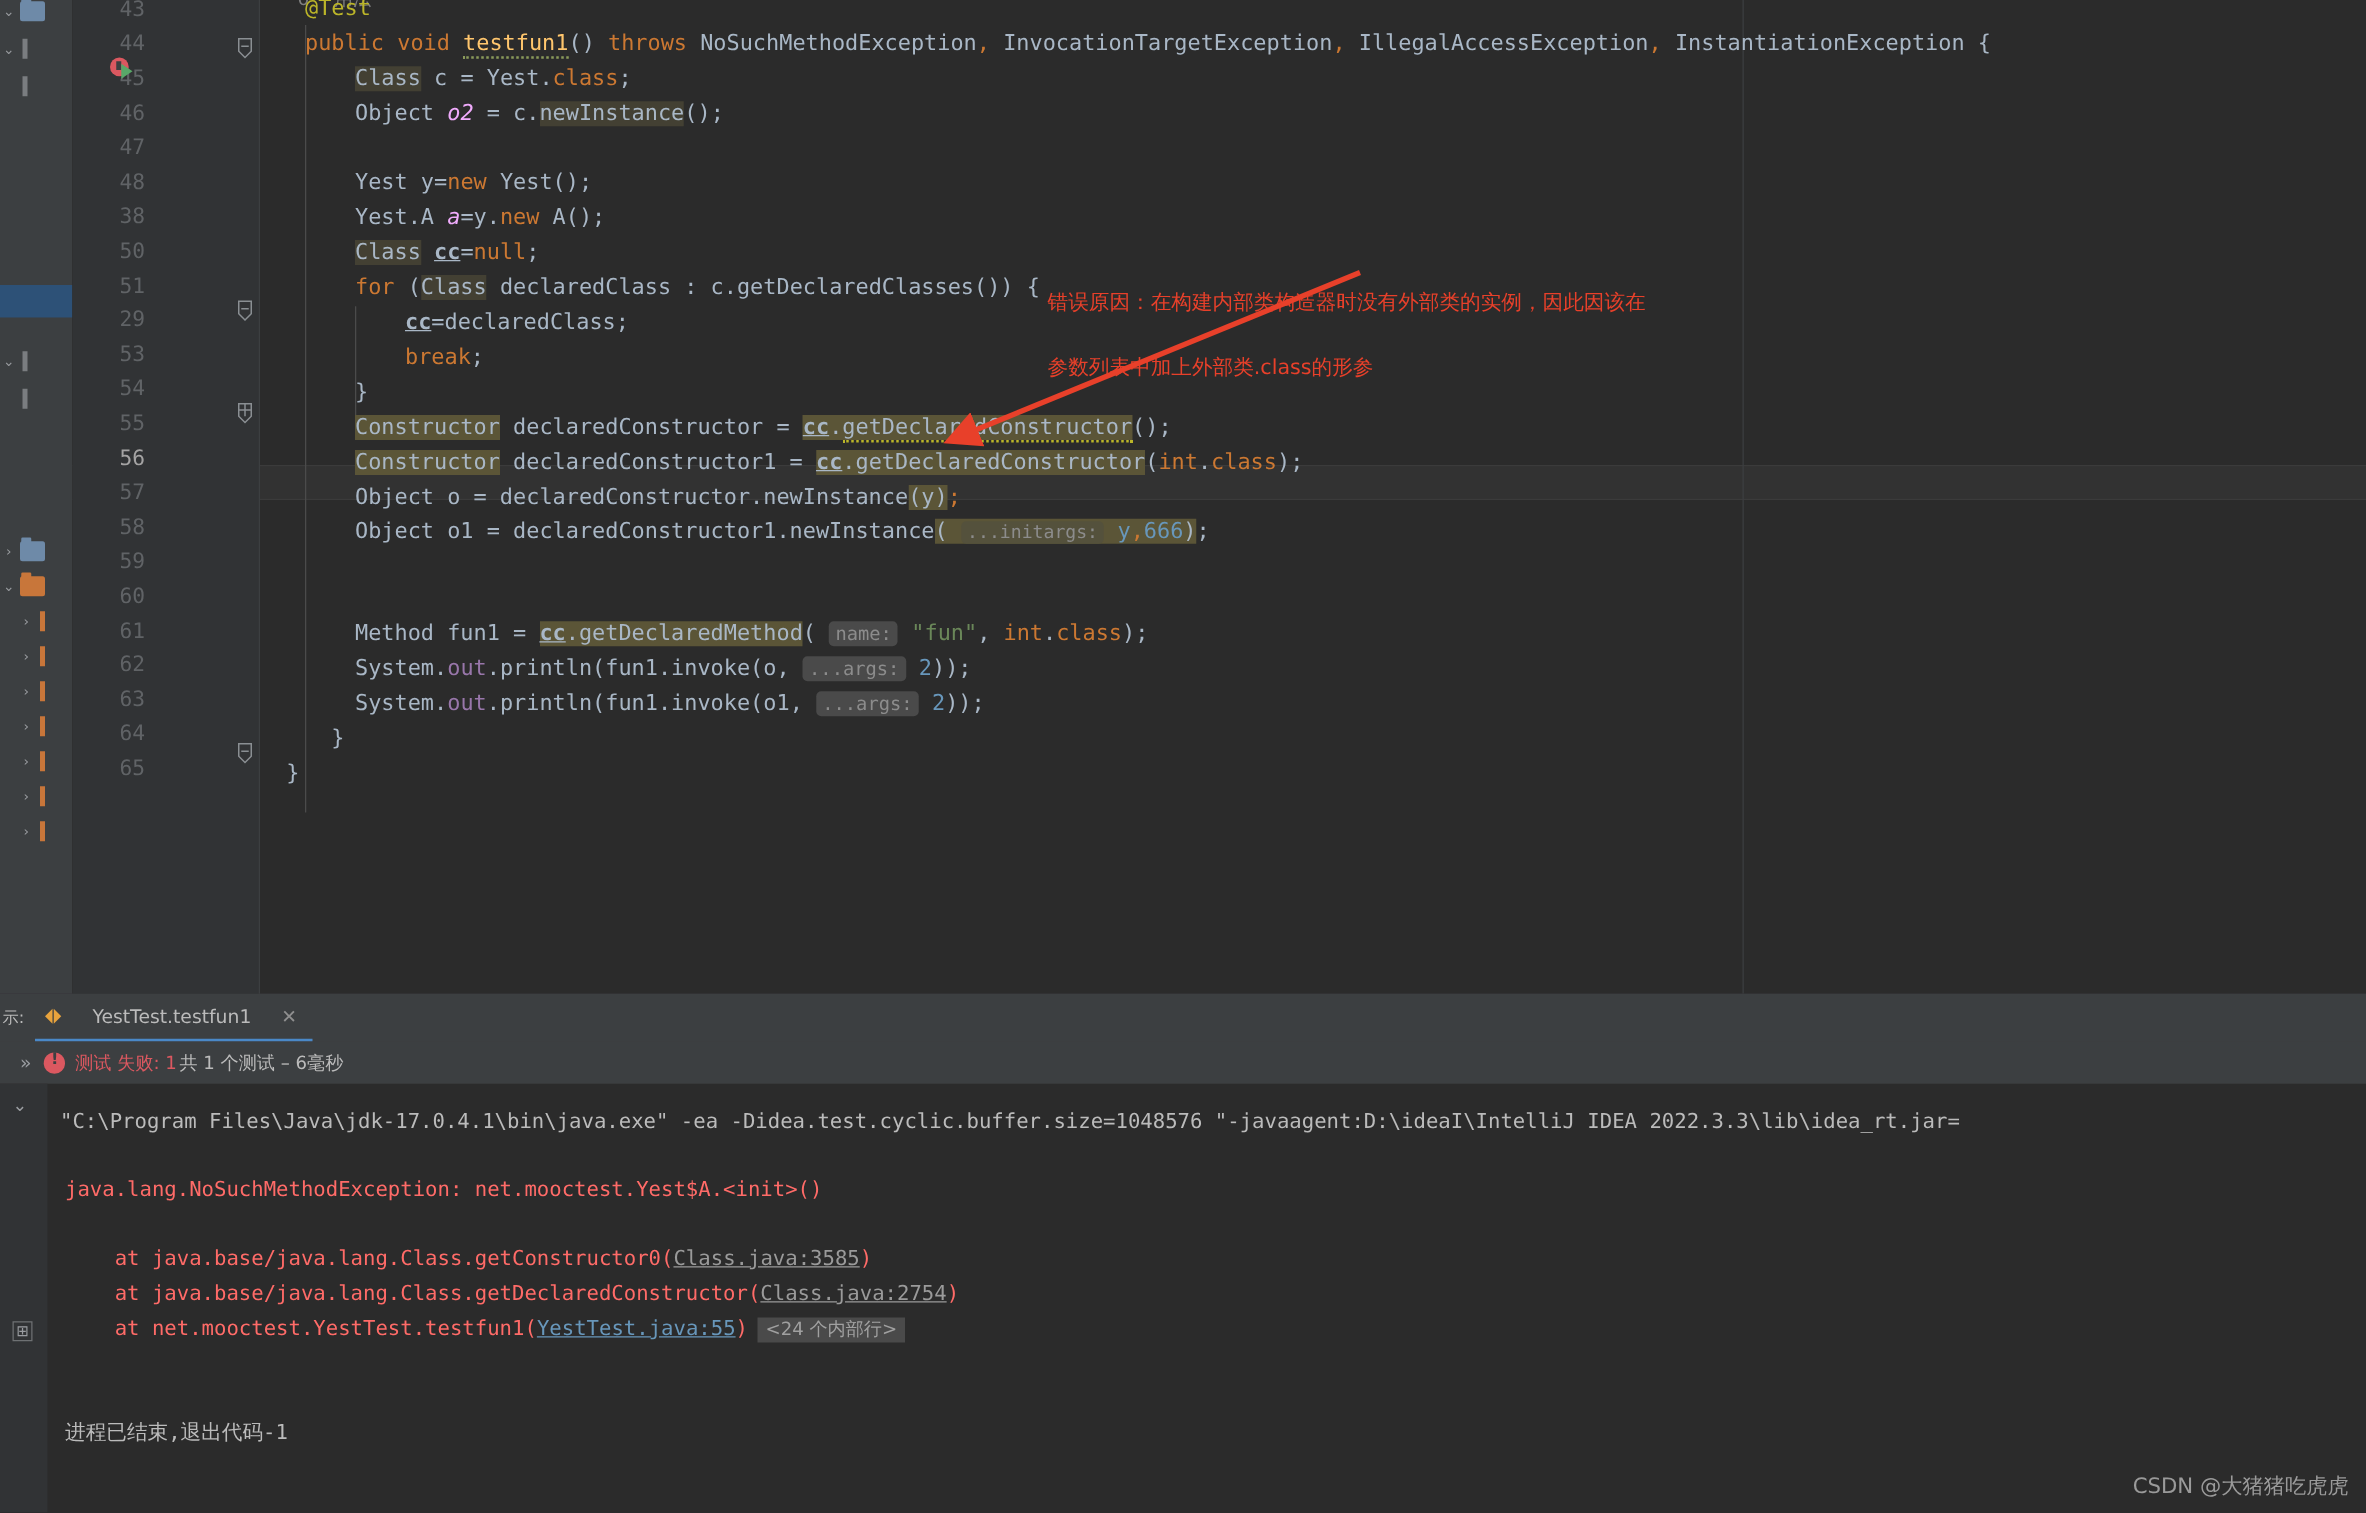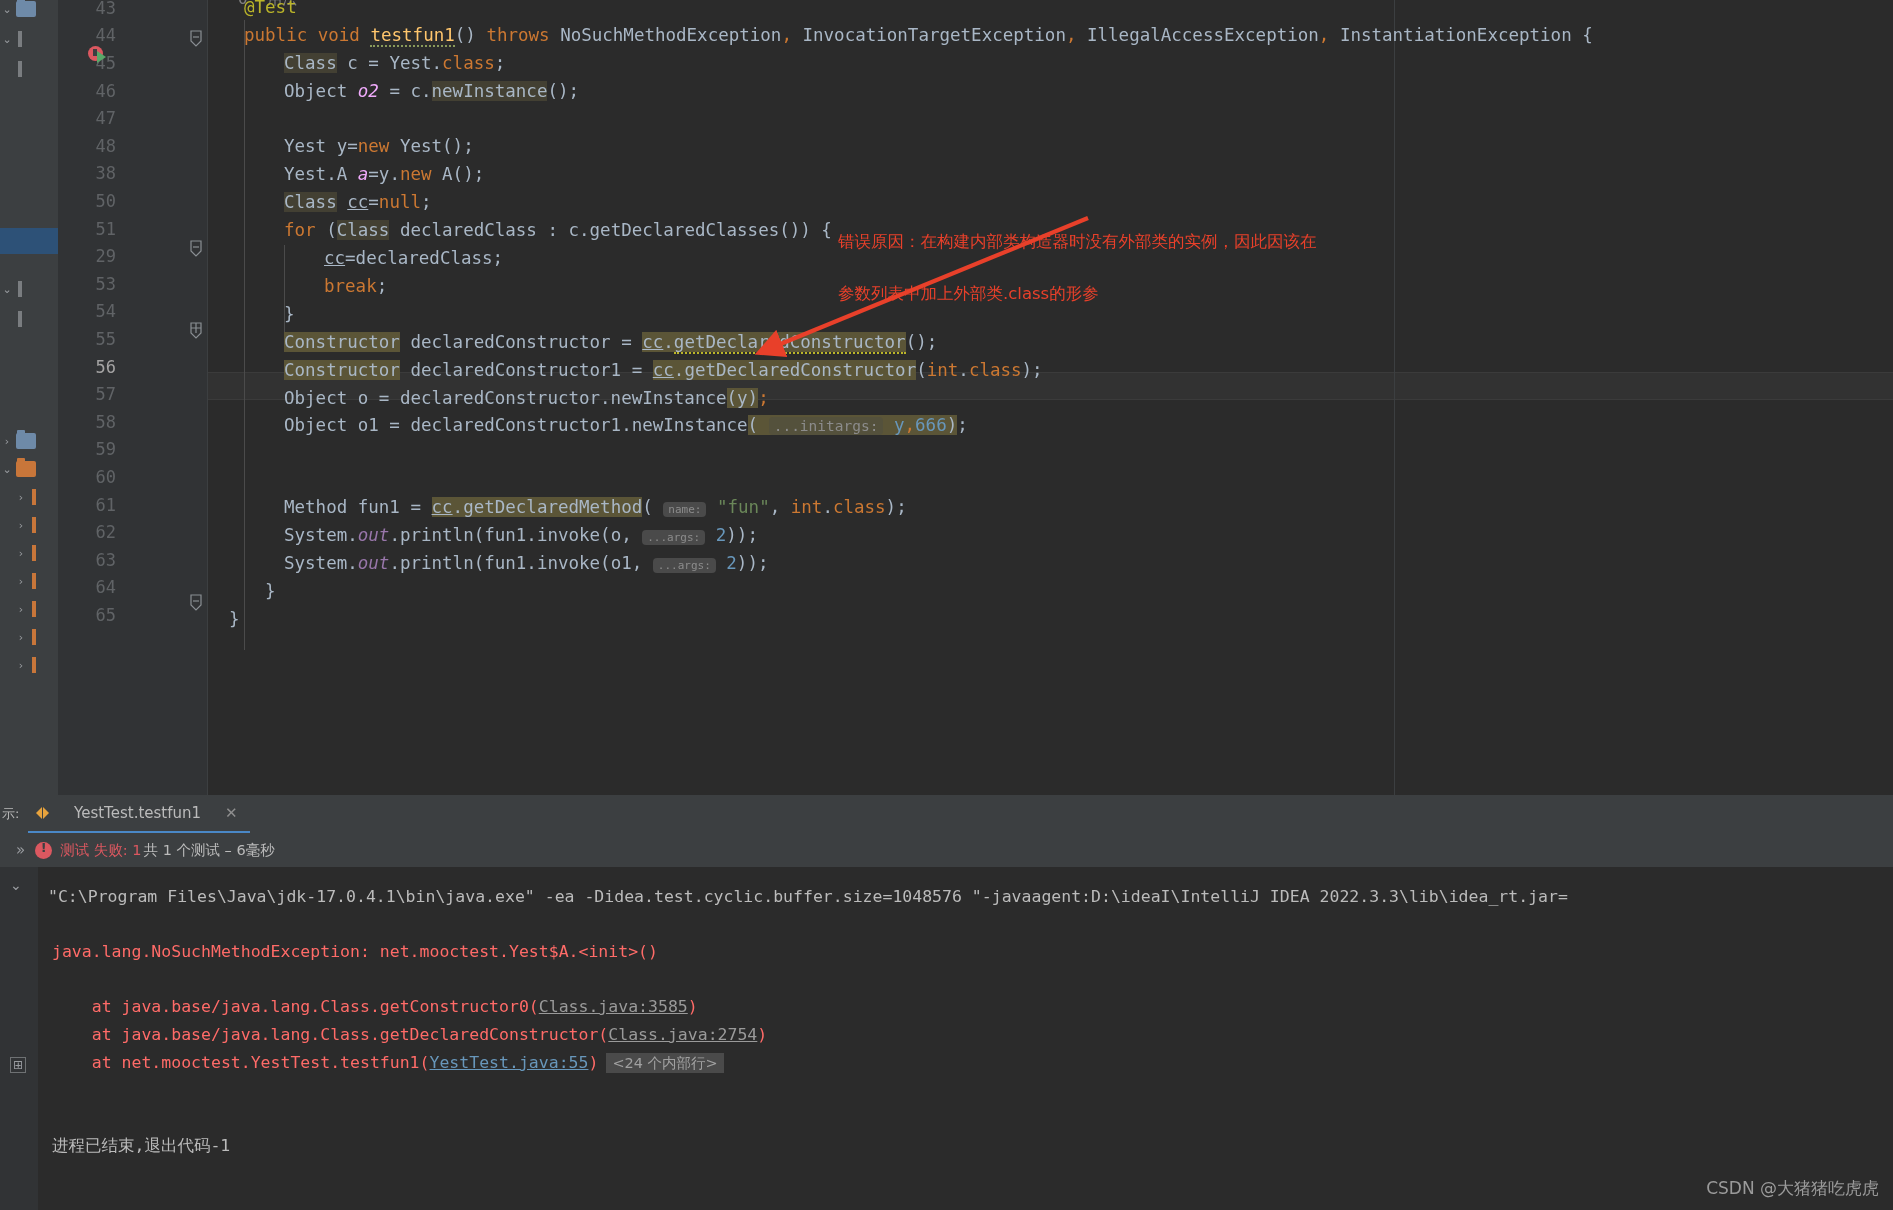--- a/index.html
+++ b/index.html
@@ -141,34 +141,34 @@
   }
 
   
   .kw      { color:#cc7832; }
   .id      { color:#a9b7c6; }
   .anno    { color:#bbb529; }
   .fn      { color:#ffc66d; }
   .cls     { color:#a9b7c6; }
   .str     { color:#6a8759; }
   .num     { color:#6897bb; }
-  .fieldi  { color:#9876aa; font-style:italic; }
+  .fieldi  { color:#9876aa; }
   .hl      { background:#434033; }
   .usage   { background:#5b5537; }
   .param-hint {
     background:#4a4a4a; color:#8c8c8c;
     border-radius:4px; padding:1px 5px;
-    font-size:11px;
+    font-size:15px;
   }
   .param-hint2 {
     background:#54513c; color:#8c8c8c;
     border-radius:4px; padding:1px 5px;
     font-size:14.5px;
   }
-  .uline { text-decoration: underline; text-decoration-color:#a9b7c6; }
+  .uline { text-decoration: underline; text-decoration-color:#a9b7c6;font-weight:bold; }
   .warn-underline {
     border-bottom: 2px dotted #bbb529;
   }
   .squig {
     border-bottom: 2px dotted #8a9a5b;
   }
   .grey-it { color:#f0abfc; font-style:italic; }
 
   
   .vguide {

